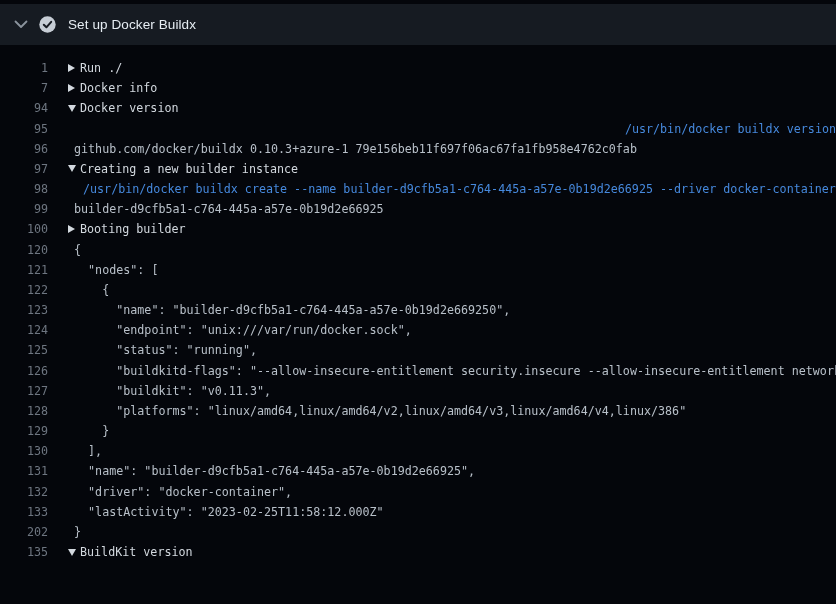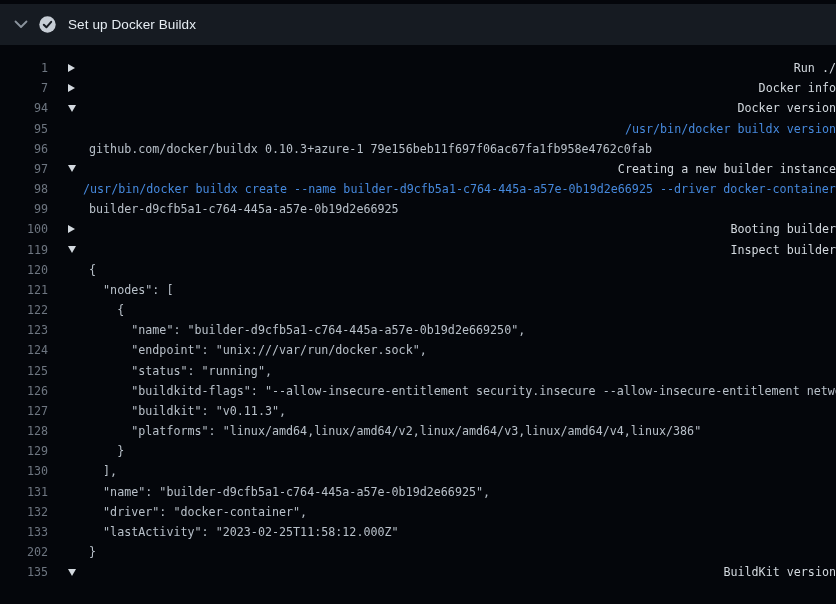--- a/index.html
+++ b/index.html
@@ -34,23 +34,23 @@
   .log{position:absolute;top:45px;left:0;width:836px;padding-top:13px;}
   .row{
     height:20.18px;line-height:20.18px;font-size:11.7px;
     white-space:pre;overflow:hidden;display:flex;
   }
   .num{
     width:48px;flex:0 0 48px;text-align:right;color:var(--num-color);
     cursor:pointer;user-select:none;
   }
   .content{flex:1;overflow:hidden;white-space:pre;}
-  .content.plain{padding-left:41px;color:var(--output-color);}
+  .content.plain{padding-left:26px;color:var(--output-color);}
   .content.cmd{padding-left:35px;color:var(--command-color);text-align:right;}
-  .content.group{padding-left:20px;color:var(--group-color);cursor:pointer;display:flex;align-items:center;justify-content:space-between;}
+  .content.group{padding-left:20px;color:var(--group-color);cursor:pointer;display:flex;align-items:center;}
   .tri{display:inline-block;width:12px;flex:0 0 12px;position:relative;}
   .tri i{display:block;width:0;height:0;}
   .tri.right i{border-left:7px solid var(--group-color);border-top:4.5px solid transparent;border-bottom:4.5px solid transparent;}
   .tri.down i{border-top:7px solid var(--group-color);border-left:4.5px solid transparent;border-right:4.5px solid transparent;}
 </style>
 </head>
 <body>
 
 <div class="step-header">
   <span class="chev">
@@ -70,21 +70,20 @@
 <div class="log" id="log">
     <div class="row"><span class="num">1</span><span class="content group"><span class="tri right"><i></i></span><span>Run ./</span></span></div>
     <div class="row"><span class="num">7</span><span class="content group"><span class="tri right"><i></i></span><span>Docker info</span></span></div>
     <div class="row"><span class="num">94</span><span class="content group"><span class="tri down"><i></i></span><span>Docker version</span></span></div>
     <div class="row"><span class="num">95</span><span class="content cmd">/usr/bin/docker buildx version</span></div>
     <div class="row"><span class="num">96</span><span class="content plain">github.com/docker/buildx 0.10.3+azure-1 79e156beb11f697f06ac67fa1fb958e4762c0fab</span></div>
     <div class="row"><span class="num">97</span><span class="content group"><span class="tri down"><i></i></span><span>Creating a new builder instance</span></span></div>
     <div class="row"><span class="num">98</span><span class="content cmd">/usr/bin/docker buildx create --name builder-d9cfb5a1-c764-445a-a57e-0b19d2e66925 --driver docker-container --driver-opt image=moby/buildkit:buildx-stable-1 --use</span></div>
     <div class="row"><span class="num">99</span><span class="content plain">builder-d9cfb5a1-c764-445a-a57e-0b19d2e66925</span></div>
     <div class="row"><span class="num">100</span><span class="content group"><span class="tri right"><i></i></span><span>Booting builder</span></span></div>
-    <div class="row"><span class="num">119</span><span class="content group"><span class="tri down"><i></i></span><span>Inspect builder</span></span></div>
     <div class="row"><span class="num">120</span><span class="content plain">{</span></div>
     <div class="row"><span class="num">121</span><span class="content plain">  "nodes": [</span></div>
     <div class="row"><span class="num">122</span><span class="content plain">    {</span></div>
     <div class="row"><span class="num">123</span><span class="content plain">      "name": "builder-d9cfb5a1-c764-445a-a57e-0b19d2e669250",</span></div>
     <div class="row"><span class="num">124</span><span class="content plain">      "endpoint": "unix:///var/run/docker.sock",</span></div>
     <div class="row"><span class="num">125</span><span class="content plain">      "status": "running",</span></div>
     <div class="row"><span class="num">126</span><span class="content plain">      "buildkitd-flags": "--allow-insecure-entitlement security.insecure --allow-insecure-entitlement network.host",</span></div>
     <div class="row"><span class="num">127</span><span class="content plain">      "buildkit": "v0.11.3",</span></div>
     <div class="row"><span class="num">128</span><span class="content plain">      "platforms": "linux/amd64,linux/amd64/v2,linux/amd64/v3,linux/amd64/v4,linux/386"</span></div>
     <div class="row"><span class="num">129</span><span class="content plain">    }</span></div>

